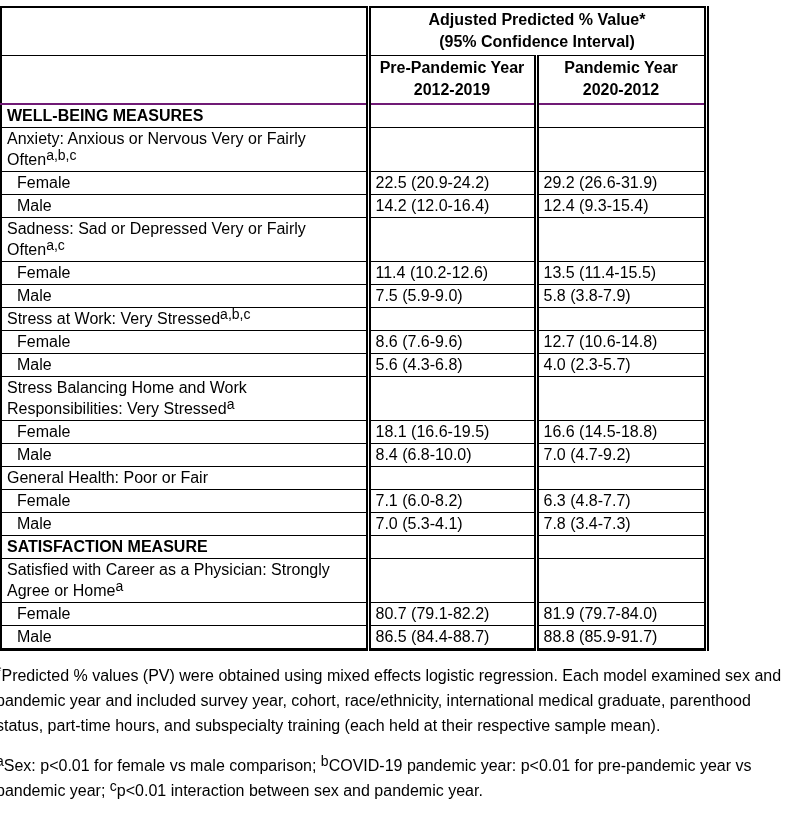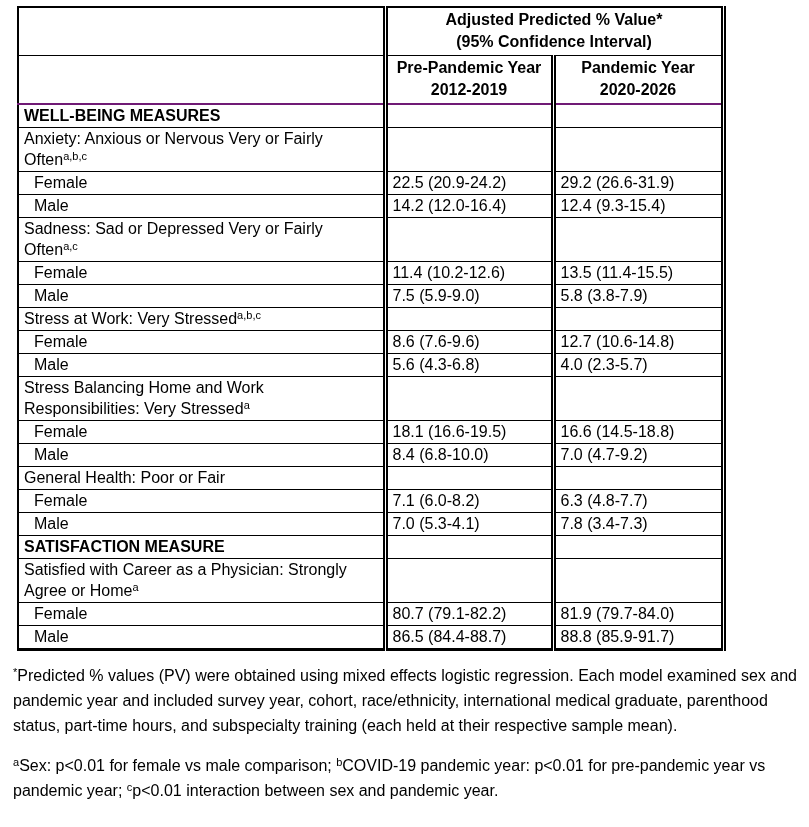--- a/index.html
+++ b/index.html
@@ -5,21 +5,21 @@
   html, body { margin: 0; padding: 0; }
   body {
     width: 809px; height: 827px;
     background: #ffffff;
     color: #000000;
     font-family: "Liberation Sans", sans-serif;
   }
   .page {
     box-sizing: border-box;
     width: 809px; height: 827px;
-    padding: 6px 8px 0 17px;
+    padding: 6px 8px 0 0;
     background: #ffffff;
     overflow: hidden;
   }
   table.results {
     border-collapse: collapse;
     table-layout: fixed;
     width: 705px;
     border: 2px solid #000;
     border-bottom: 3px solid #000;
   }
@@ -40,21 +40,21 @@
   .colend { border-right: 5px double #000; }
   thead th { font-weight: bold; text-align: center; vertical-align: middle; }
   tr.h1 th, tr.h1 td { height: 46px; }
   tr.h2 th, tr.h2 td { height: 46px; border-bottom: 2px solid #701a75; }
   .hline { line-height: 22px; }
   tbody td { height: 21px; }
   tr.row-section td { font-weight: bold; }
   td.lab-data { padding-left: 15px; }
   td.val { text-align: left; }
   sup {
-    font-size: 11px;
+    font-size: 14px;
     line-height: 0;
     position: relative;
     top: -5px;
     vertical-align: baseline;
     text-align: center;
   }
   .footnote {
     font-size: 16px;
     line-height: 25px;
     width: 798px;
@@ -82,21 +82,21 @@
         </th>
       </tr>
       <tr class="h2">
         <td></td>
         <th class="colsep">
           <div class="hline">Pre-Pandemic Year</div>
           <div class="hline">2012-2019</div>
         </th>
         <th class="colsep colend">
           <div class="hline">Pandemic Year</div>
-          <div class="hline">2020-2026</div>
+          <div class="hline">2020-2012</div>
         </th>
       </tr>
     </thead>
     <tbody id="tbody">
         <tr class="row-section">
           <td><span>WELL-BEING MEASURES</span></td>
           <td class="colsep val"></td>
           <td class="colsep colend val"></td>
         </tr>
         <tr class="row-measure">

